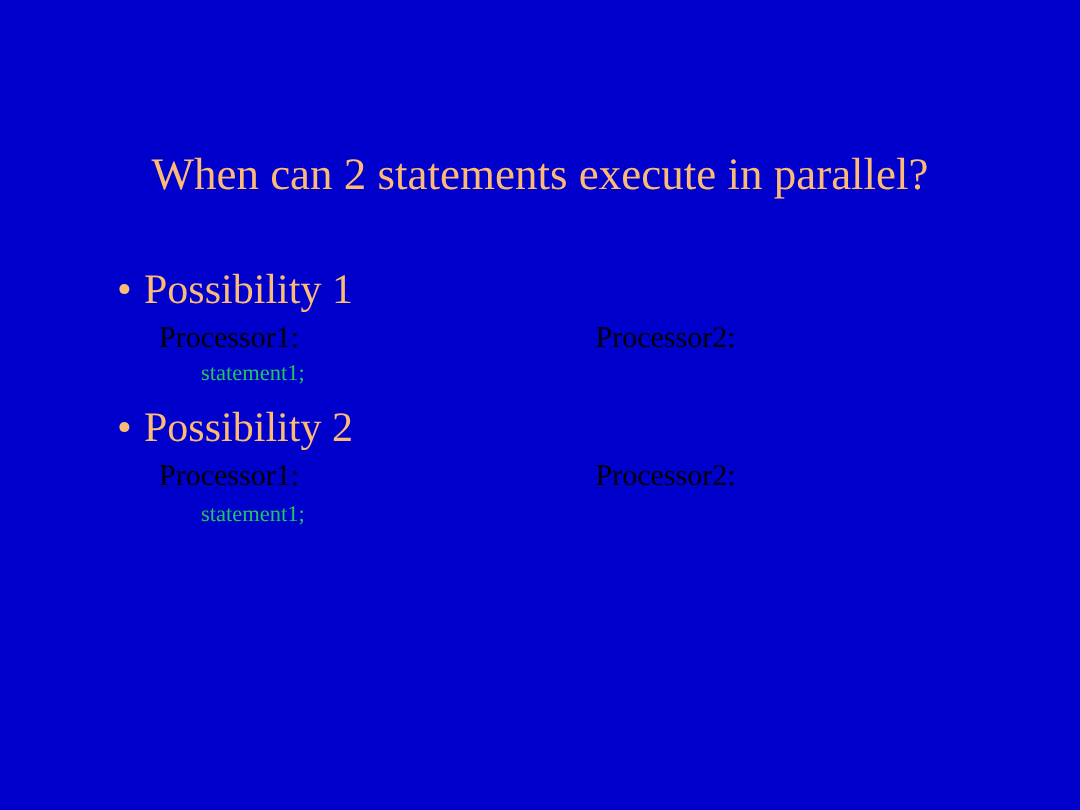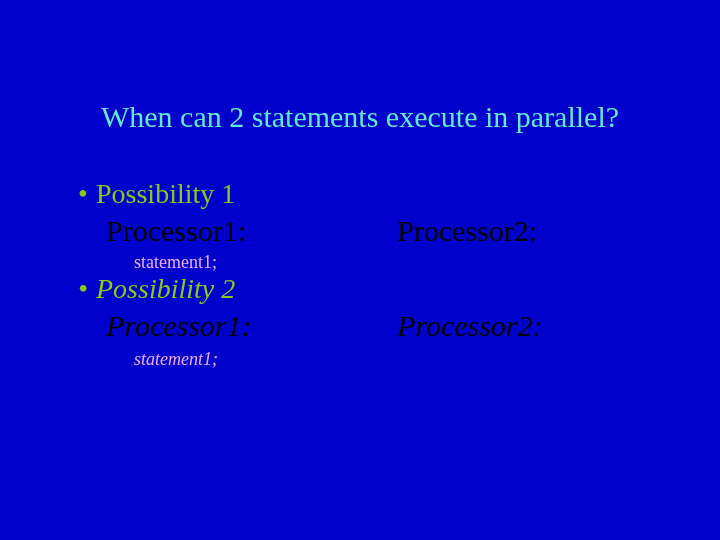--- a/index.html
+++ b/index.html
@@ -16,57 +16,57 @@
     height: 540px;
     position: relative;
     box-sizing: border-box;
   }
   .title {
     position: absolute;
     top: 100px;
     left: 0;
     width: 100%;
     text-align: center;
-    color: #5eead4;
+    color: #fdba74;
     font-size: 30px;
   }
   .body {
     position: absolute;
     top: 178px;
     left: 78px;
     right: 60px;
   }
   .bullet {
-    color: #84cc16;
+    color: #fdba74;
     font-size: 28px;
     margin-bottom: 4px;
   }
   .bullet .dot {
     display: inline-block;
     width: 18px;
   }
   .row {
     display: flex;
     margin-top: 2px;
   }
   .col {
     flex: 1;
   }
   .proc {
     color: #000000;
-    font-size: 30px;
+    font-size: 20px;
     padding-left: 28px;
   }
   .stmt {
-    color: #f0abfc;
-    font-size: 18px;
+    color: #22c55e;
+    font-size: 15px;
     padding-left: 56px;
     margin-top: 2px;
   }
-  .group2 { margin-top: 0; font-style: italic; }
+  .group2 { margin-top: 12px; }
 </style>
 </head>
 <body>
 
 <div class="slide">
 
   <div class="title">When can 2 statements execute in parallel?</div>
 
   <div class="body">
 

